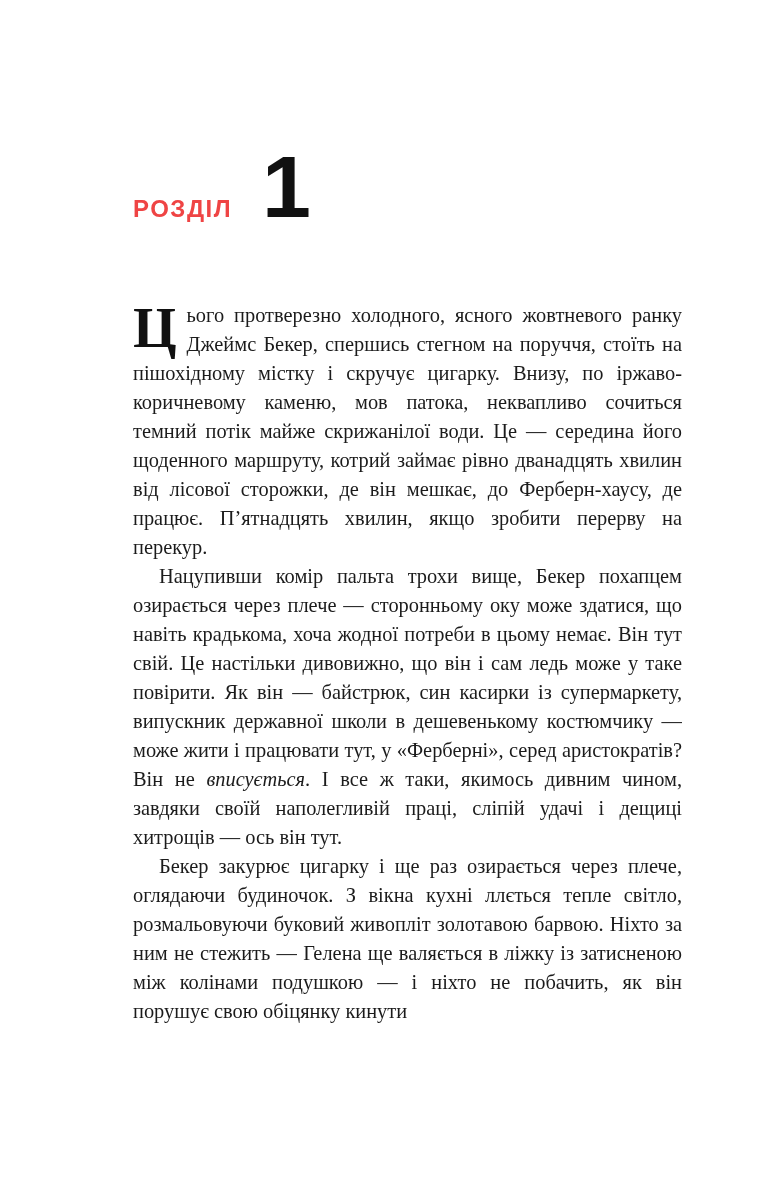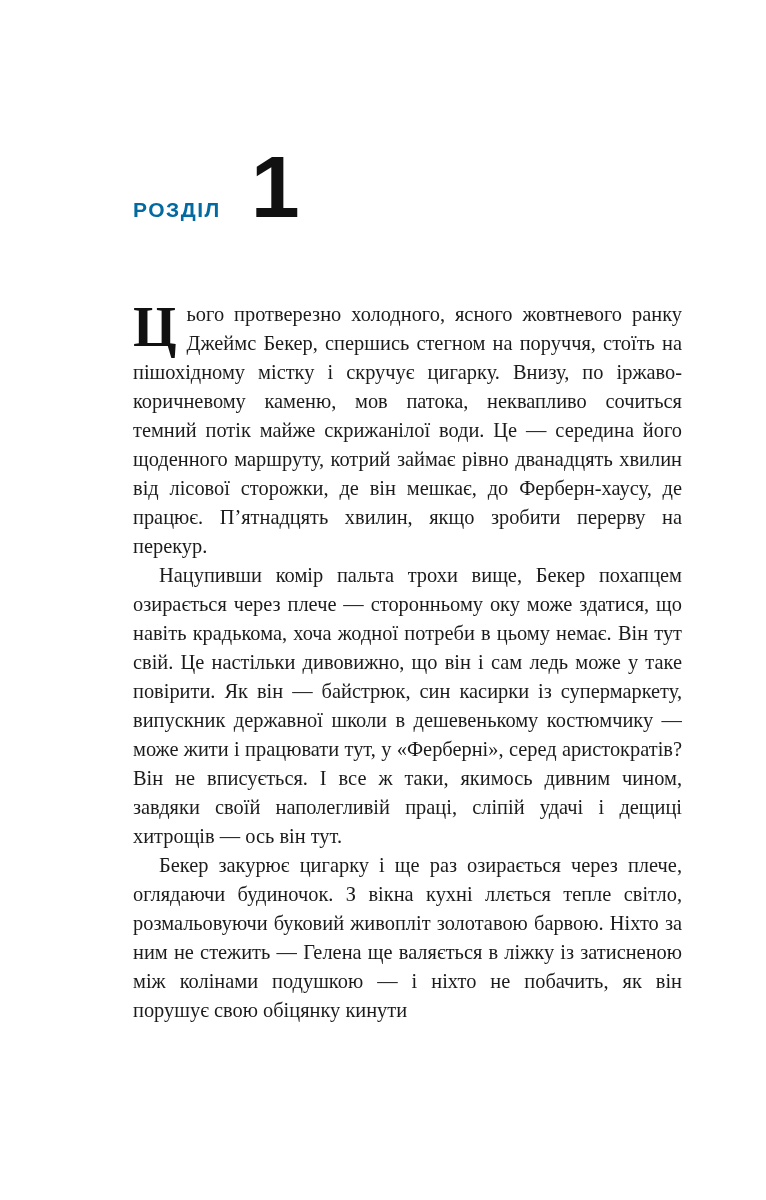--- a/index.html
+++ b/index.html
@@ -22,23 +22,23 @@
   }
   .chapter-header {
     display: flex;
     align-items: baseline;
     margin: 0;
     padding-top: 152px;
   }
   .chapter-label {
     font-family: "Liberation Sans", "DejaVu Sans", sans-serif;
     font-weight: 700;
-    font-size: 21px;
+    font-size: 24px;
     letter-spacing: 1.5px;
-    color: #0369a1;
+    color: #ef4444;
   }
   .chapter-number {
     font-family: "Liberation Sans", "DejaVu Sans", sans-serif;
     font-weight: 700;
     font-size: 88px;
     line-height: 0.8;
     margin-left: 30px;
     color: #111111;
   }
   .body-text {
@@ -57,20 +57,21 @@
   }
   .dropcap {
     float: left;
     font-weight: 700;
     font-size: 56px;
     line-height: 48px;
     padding: 3px 10px 0 0;
     color: #111111;
   }
   .italic {
+    font-style: italic;
   }
 </style>
 </head>
 <body>
 
 <div class="page">
   <header class="chapter-header">
     <span class="chapter-label">РОЗДІЛ</span>
     <span class="chapter-number">1</span>
   </header>

